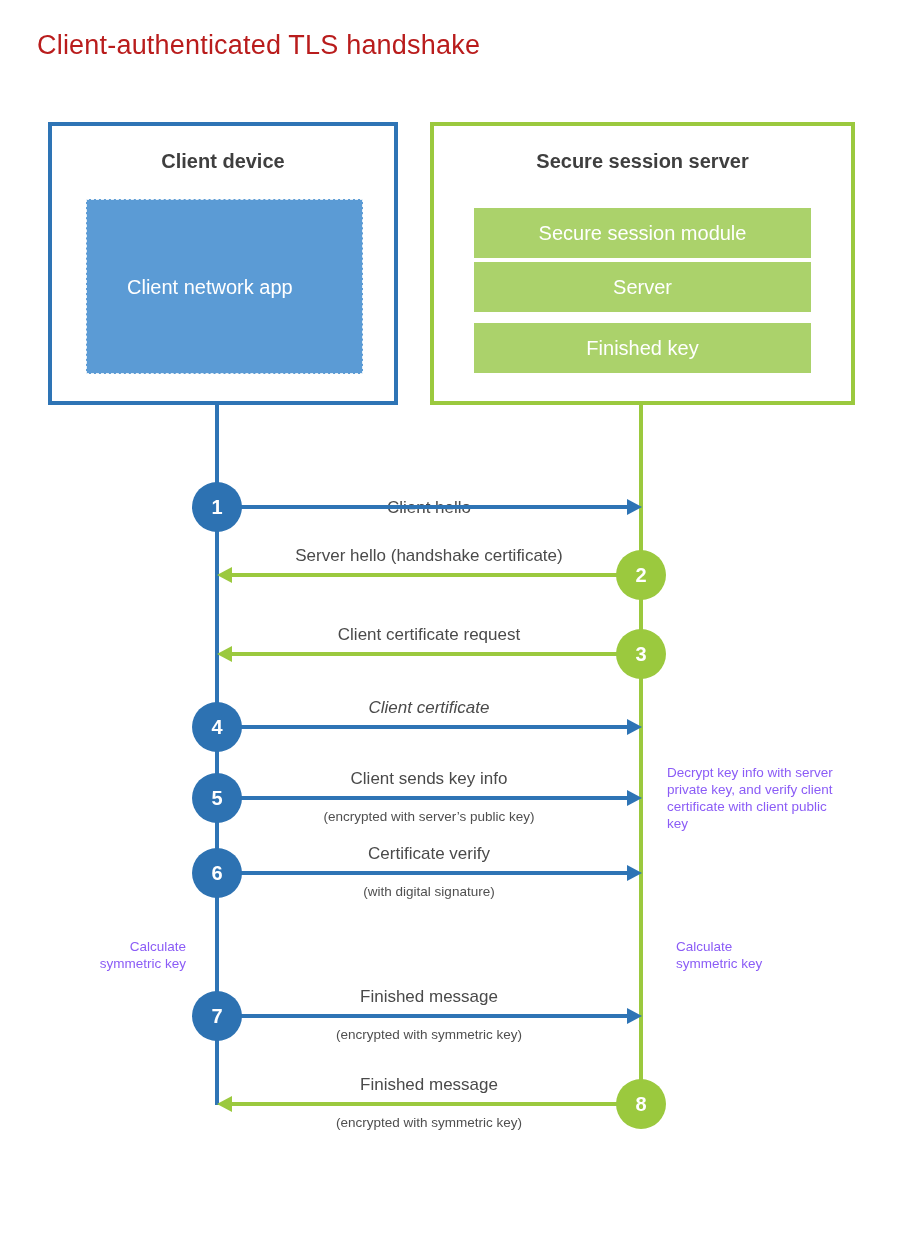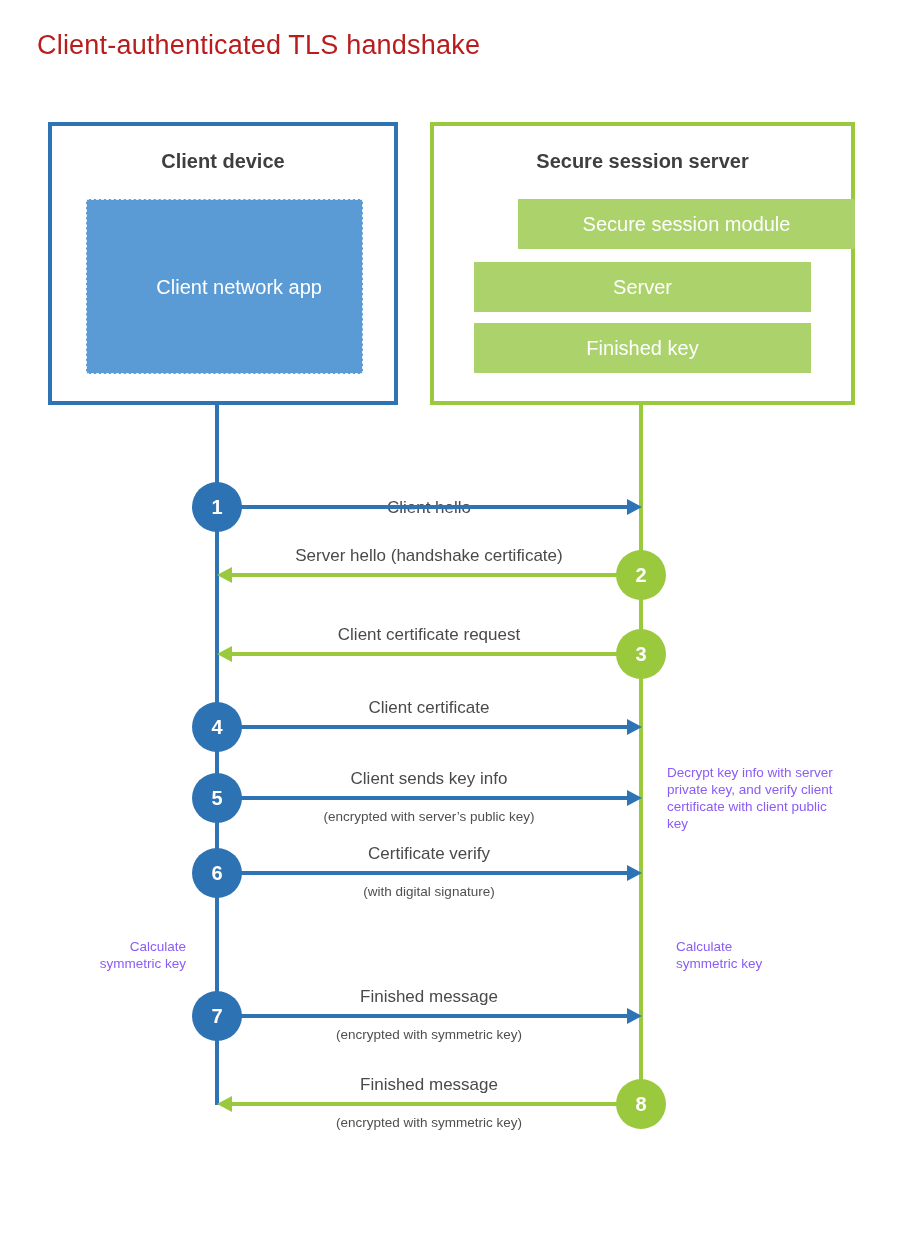--- a/index.html
+++ b/index.html
@@ -15,21 +15,21 @@
   .actor-box { position:absolute; box-sizing:border-box; background:#fff; }
   .client-box { left:40px; top:122px; width:350px; height:283px; border:4px solid #2e74b5;margin-left:8px; }
   .server-box { left:430px; top:122px; width:425px; height:283px; border:4px solid #9bc93e; }
   .actor-title {
     position:absolute; left:0; top:24px; width:100%;
     text-align:center; font-size:20px; font-weight:bold; color:#3f3f3f;
   }
   .app-box {
     position:absolute; left:34px; top:73px; width:277px; height:175px;
     background:#5b9bd5; border:1px dashed rgba(255,255,255,0.85); box-sizing:border-box;
-    display:flex; align-items:center; justify-content:flex-end; text-align:center;
+    display:flex; align-items:center; justify-content:flex-start; text-align:center;
     color:#ffffff; font-size:20px; line-height:26px; padding:0 40px;
   }
   .module-bar {
     position:absolute; left:40px; width:337px; height:50px; background:#abd26b;
     display:flex; align-items:center; justify-content:center;
     color:#ffffff; font-size:20px;
   }
 
   
   .vline { position:absolute; width:4px; z-index:1; }
@@ -79,21 +79,21 @@
 
   <div class="actor-box client-box">
     <div class="actor-title">Client device</div>
     <div class="app-box">
       <span>Client network app</span>
     </div>
   </div>
 
   <div class="actor-box server-box">
     <div class="actor-title">Secure session server</div>
-    <div class="module-bar" style="top:73px;margin-left:44px;">
+    <div class="module-bar" style="top:82px;">
       <span>Secure session module</span>
     </div>
     <div class="module-bar" style="top:136px;">
       <span>Server</span>
     </div>
     <div class="module-bar" style="top:197px;">
       <span>Finished key</span>
     </div>
   </div>
 
@@ -115,21 +115,21 @@
   </div>
 
   <div>
     <div class="step-label" style="top:625px;">Client certificate request</div>
     <div class="hline green" style="left:231px;top:652px;width:410px;"></div>
     <div class="head left green" style="left:217px;top:646px;"></div>
     <div class="circle green" style="left:616px;top:629px;">3</div>
   </div>
 
   <div>
-    <div class="step-label" style="top:698px;">Client certificate</div>
+    <div class="step-label" style="top:698px;font-style:italic;">Client certificate</div>
     <div class="hline blue" style="left:217px;top:725px;width:410px;"></div>
     <div class="head right blue" style="left:627px;top:719px;"></div>
     <div class="circle blue" style="left:192px;top:702px;">4</div>
   </div>
 
   <div>
     <div class="step-label" style="top:769px;">Client sends key info</div>
     <div class="hline blue" style="left:217px;top:796px;width:410px;"></div>
     <div class="head right blue" style="left:627px;top:790px;"></div>
     <div class="step-sub" style="top:809px;">(encrypted with server’s public key)</div>

